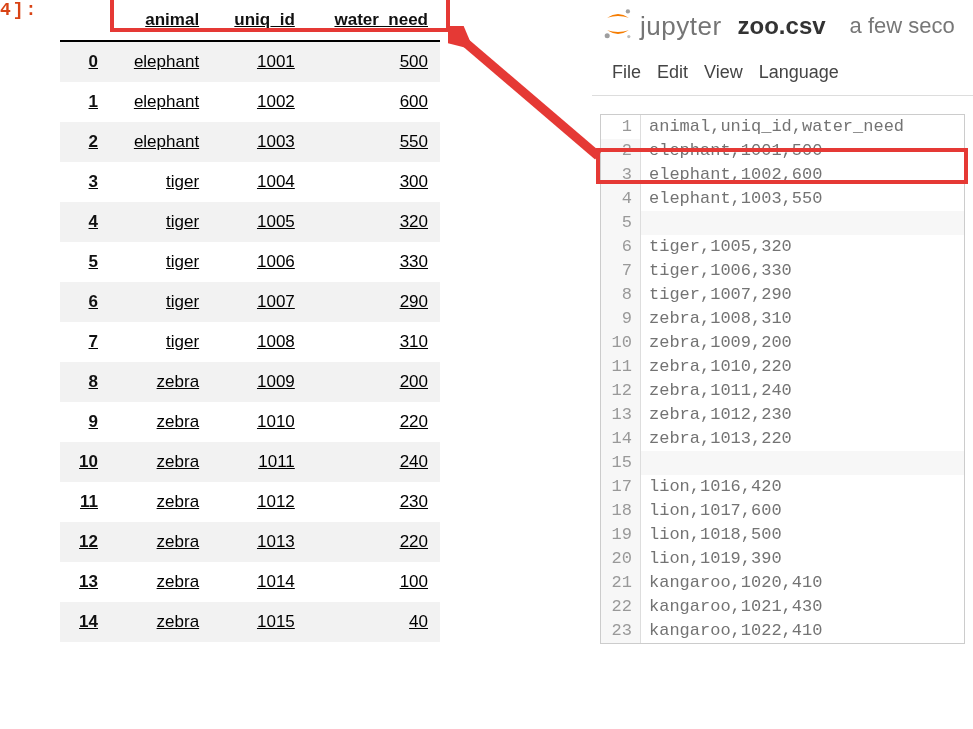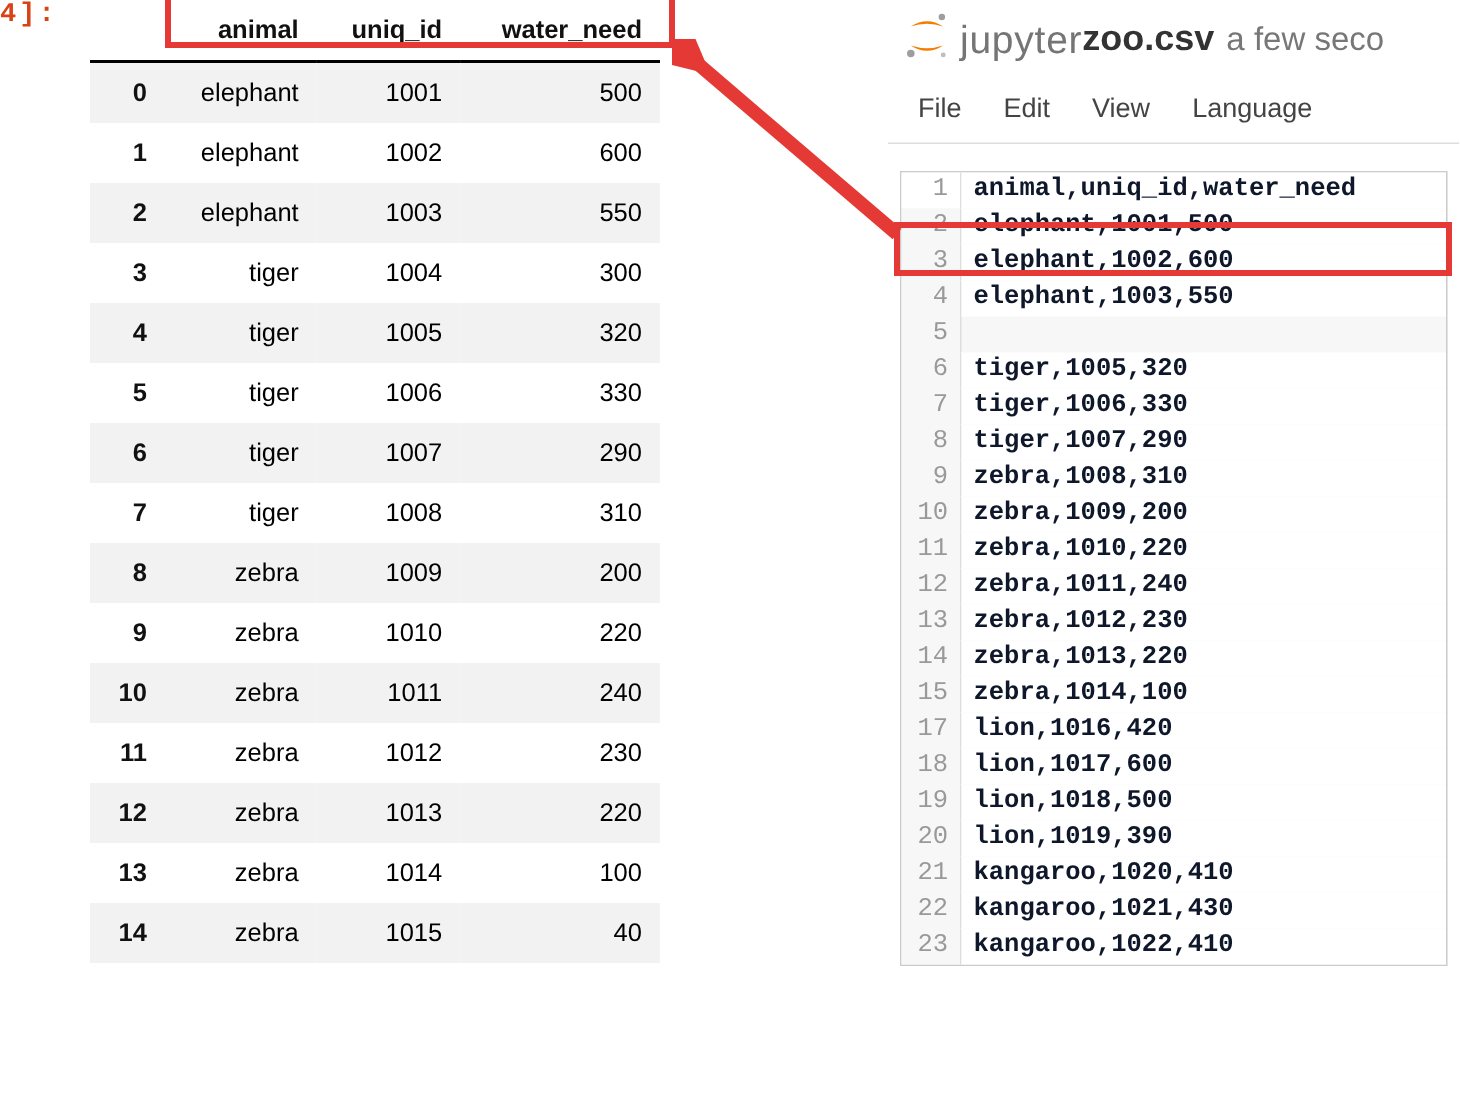--- a/index.html
+++ b/index.html
@@ -4,43 +4,43 @@
 <style>
   * { box-sizing: border-box; margin: 0; padding: 0; }
   html, body { width: 973px; height: 729px; overflow: hidden; background: #fff; font-family: "Helvetica Neue", Helvetica, Arial, sans-serif; }
   .root { position: relative; width: 973px; height: 729px; }
 
   
   .cell-prompt { position: absolute; top: 0px; left: 0px; font-family: Menlo, Monaco, "Courier New", monospace; font-size: 18px; color: #d84315; font-weight: 600; letter-spacing: 2px; }
 
   
   .df-wrap { position: absolute; top: 0px; left: 60px; width: 390px; height: 729px; overflow: hidden; }
-  table.df { border-collapse: collapse; font-size: 17px; width: 380px; }
+  table.df { border-collapse: collapse; font-size: 17px; width: 380px; text-decoration: underline; }
   table.df th, table.df td { padding: 10px 12px; text-align: right; }
   table.df thead th { font-weight: 700; border-bottom: 2px solid #000; color: #111; }
   table.df tbody th { font-weight: 700; text-align: right; color: #111; }
   table.df tbody tr:nth-child(odd) { background: #f2f2f2; }
   table.df tbody tr:nth-child(even) { background: #fff; }
   table.df thead th:first-child { width: 50px; }
 
   
   .editor { position: absolute; top: 0px; left: 592px; width: 381px; height: 729px; overflow: hidden; background: #fff; }
-  .jhdr { display: flex; align-items: center; height: 52px; padding-left: 8px; }
+  .jhdr { display: flex; align-items: center; gap: 16px; height: 52px; padding-left: 8px; }
   .jlogo { display: flex; align-items: center; gap: 4px; }
   .jlogo svg { width: 36px; height: 36px; }
   .jlogo-text { font-size: 26px; color: #757575; font-weight: 400; letter-spacing: 0.5px; }
   .fname { font-size: 24px; font-weight: 600; color: #333; text-align: center; }
   .saved { font-size: 22px; color: #777; margin-left: 8px; }
-  .menubar { display: flex; gap: 28px; padding: 10px 20px 12px 20px; font-size: 18px; color: #444; border-bottom: 1px solid #ddd; }
+  .menubar { display: flex; gap: 16px; padding: 10px 20px 12px 20px; font-size: 18px; color: #444; border-bottom: 1px solid #ddd; }
   .menubar span { cursor: default; }
 
   .codebox { border: 1px solid #ccc; margin: 18px 8px 0 8px; background: #f7f7f7; font-family: Menlo, Monaco, "Courier New", monospace; font-size: 17px; line-height: 24px; }
   .codeline { display: flex; }
   .gutter { width: 40px; text-align: right; color: #999; padding-right: 8px; border-right: 1px solid #ddd; background: #f7f7f7; user-select: none; }
-  .codetext { padding-left: 8px; color: #0f172a; white-space: pre; background: #fff; flex: 1; font-weight: bold; }
+  .codetext { padding-left: 8px; color: #737373; white-space: pre; background: #fff; flex: 1; }
   .codeline.first .gutter { background: #fff; }
   .codeline.first .codetext { background: #fff; }
 
   
   .hl { position: absolute; border: 4px solid #e53935; pointer-events: none; }
   .hl1 { top: -4px; left: 110px; width: 340px; height: 36px; }
   .hl2 { top: 148px; left: 596px; width: 372px; height: 36px; }
 
   
   .arrow { position: absolute; top: 26px; left: 448px; width: 160px; height: 140px; pointer-events: none; }
@@ -232,21 +232,20 @@
         <div class="codeline">
           <div class="gutter">13</div>
           <div class="codetext">zebra,1012,230</div>
         </div>
         <div class="codeline">
           <div class="gutter">14</div>
           <div class="codetext">zebra,1013,220</div>
         </div>
         <div class="codeline">
           <div class="gutter">15</div>
-          <div class="codetext">zebra,1014,100</div>
         </div>
         <div class="codeline">
           <div class="gutter">17</div>
           <div class="codetext">lion,1016,420</div>
         </div>
         <div class="codeline">
           <div class="gutter">18</div>
           <div class="codetext">lion,1017,600</div>
         </div>
         <div class="codeline">

